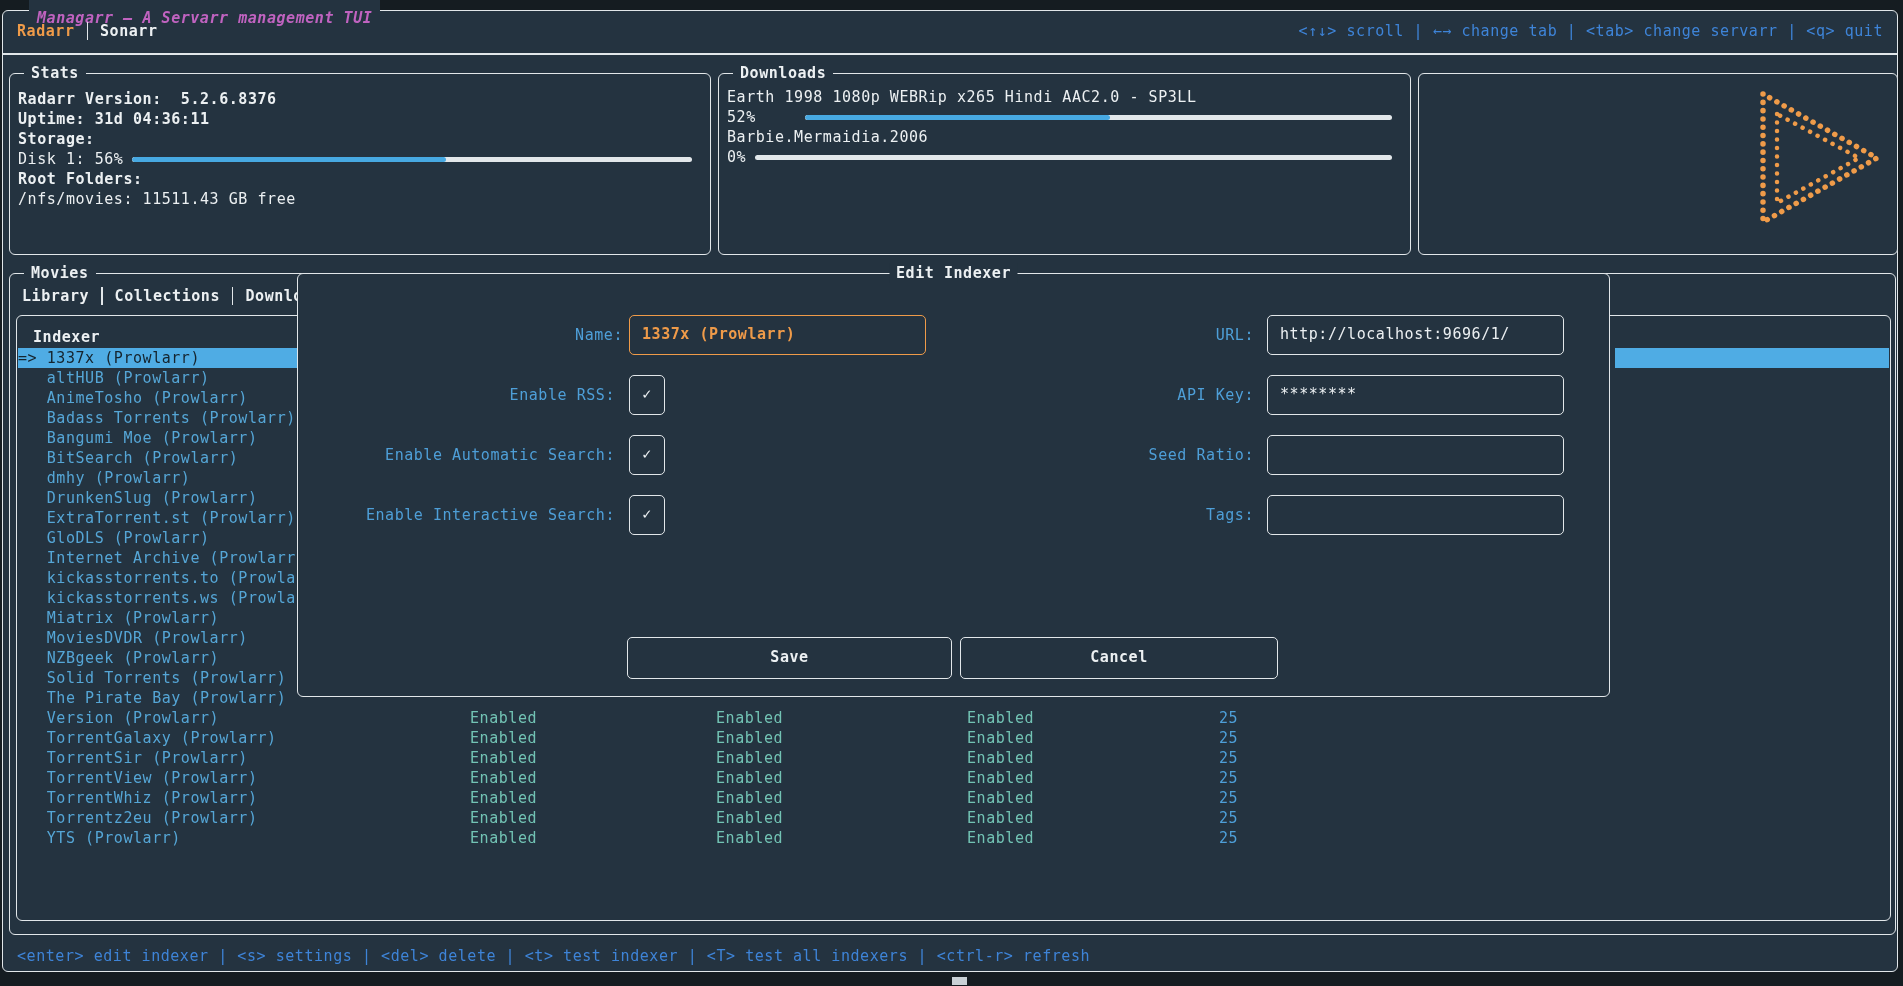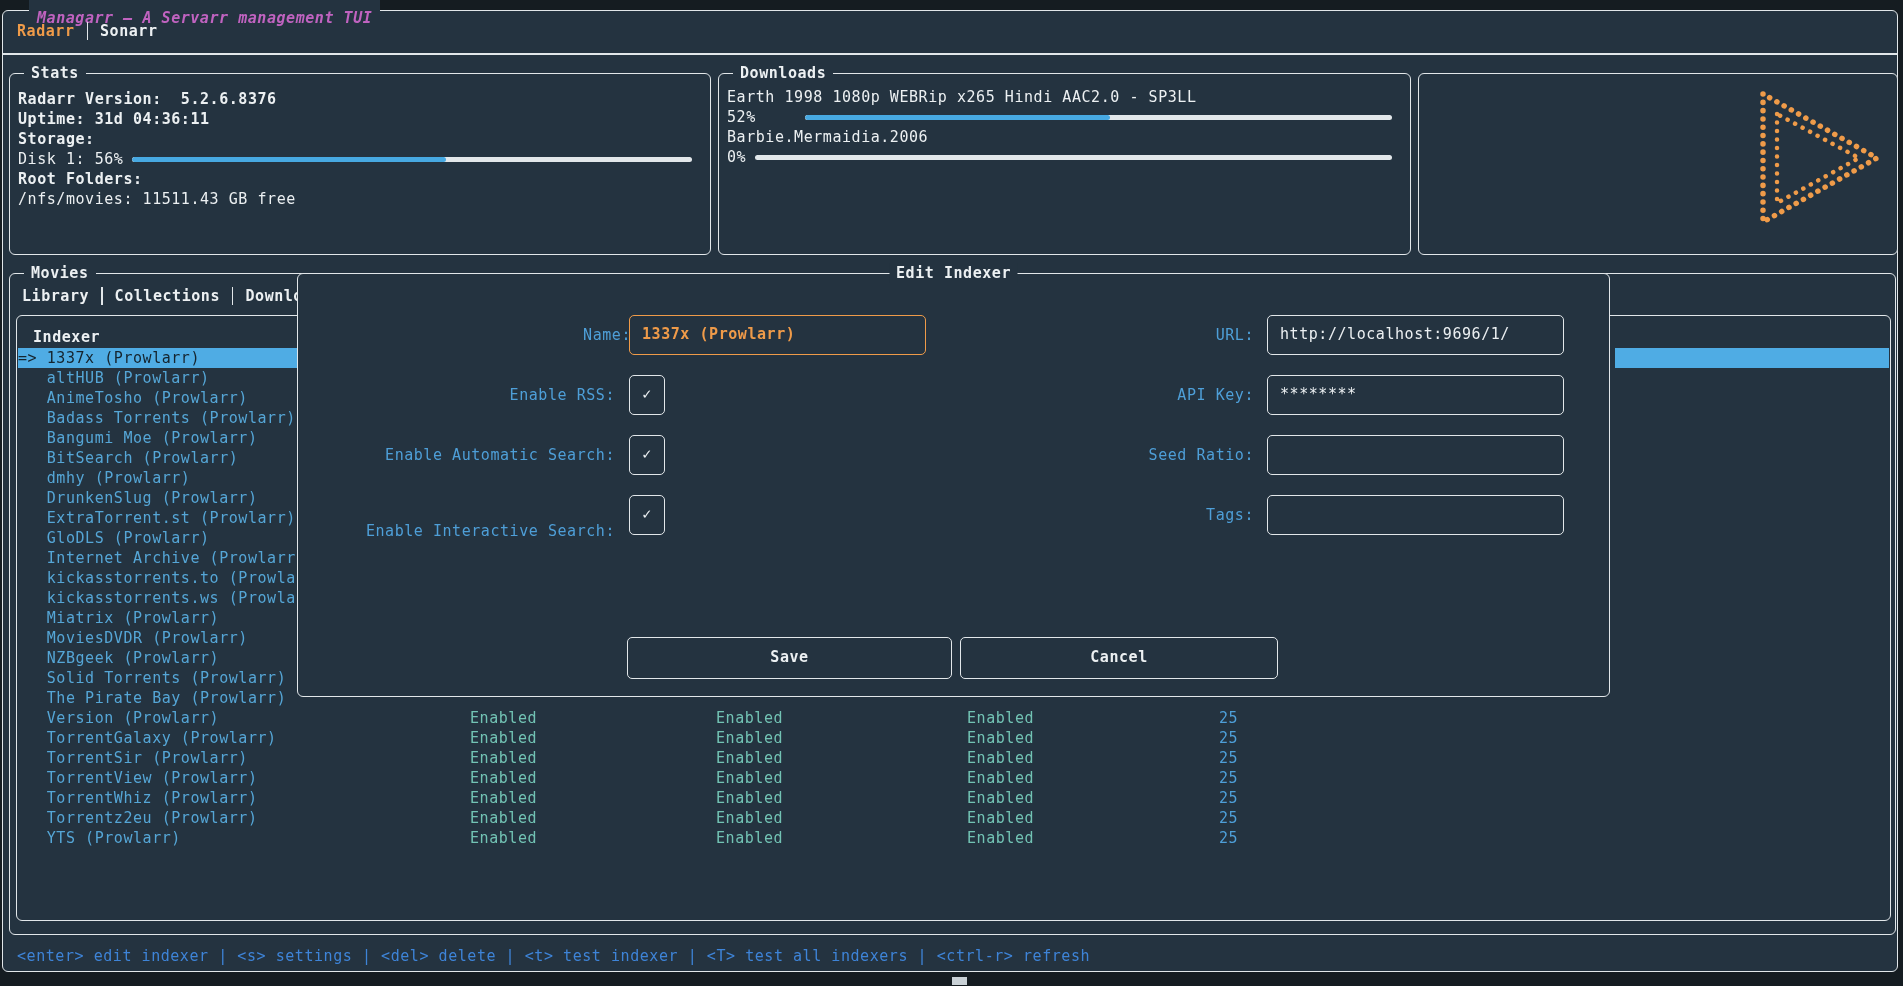--- a/index.html
+++ b/index.html
@@ -53,20 +53,21 @@
 
 <div class="screen">
   <div class="app">
     <span class="apptitle">Managarr – A Servarr management TUI</span>
 
     <div class="toptabs">
       <span class="tab active">Radarr</span>
       <span class="vsep"></span>
       <span class="tab">Sonarr</span>
     </div>
+    <span class="hints">&lt;↑↓&gt; scroll | ←→ change tab | &lt;tab&gt; change servarr | &lt;q&gt; quit</span>
     <div class="topsep"></div>
 
     <div class="panel" style="left:6px;top:62px;width:700px;height:180px;">
       <span class="ptitle">Stats</span>
       <div class="sline b" style="top:15px;">Radarr Version:  5.2.6.8376</div>
       <div class="sline b" style="top:35px;">Uptime: 31d 04:36:11</div>
       <div class="sline b" style="top:55px;">Storage:</div>
       <div class="sline" style="top:75px;">
         <span>Disk 1: 56%</span>
         <span class="bar"><span class="fill" style="width: 56%;"></span></span>
@@ -165,36 +166,36 @@
             <span class="cell" style="left: 950px; top: 512px;">Enabled</span>
             <span class="cell pri" style="left: 1202px; top: 512px;">25</span>
           </div>
         <div class="rowbar"></div>
       </div>
     </div>
 
     <div class="modal">
       <span class="ptitle center">Edit Indexer</span>
 
-      <span class="flabel" style="left:16px;width:317px;top:51px;">Name:</span>
+      <span class="flabel" style="left:8px;width:317px;top:51px;">Name:</span>
       <div class="input orange" style="left:331px;top:41px;"><span>1337x (Prowlarr)</span></div>
       <span class="flabel" style="left:640px;width:316px;top:51px;">URL:</span>
       <div class="input" style="left:969px;top:41px;"><span>http://localhost:9696/1/</span></div>
 
       <span class="flabel" style="left:0;width:317px;top:111px;">Enable RSS:</span>
       <div class="checkbox" style="left:331px;top:101px;"><span>✓</span></div>
       <span class="flabel" style="left:640px;width:316px;top:111px;">API Key:</span>
       <div class="input" style="left:969px;top:101px;"><span>********</span></div>
 
       <span class="flabel" style="left:0;width:317px;top:171px;">Enable Automatic Search:</span>
       <div class="checkbox" style="left:331px;top:161px;"><span>✓</span></div>
       <span class="flabel" style="left:640px;width:316px;top:171px;">Seed Ratio:</span>
       <div class="input" style="left:969px;top:161px;"><span></span></div>
 
-      <span class="flabel" style="left:0;width:317px;top:231px;margin-top:16px;">Enable Interactive Search:</span>
+      <span class="flabel" style="left:0;width:317px;top:231px;">Enable Interactive Search:</span>
       <div class="checkbox" style="left:331px;top:221px;"><span>✓</span></div>
       <span class="flabel" style="left:640px;width:316px;top:231px;">Tags:</span>
       <div class="input" style="left:969px;top:221px;"><span></span></div>
 
       <div class="btn" style="left:329px;top:363px;width:325px;">Save</div>
       <div class="btn" style="left:662px;top:363px;width:318px;">Cancel</div>
     </div>
 
     <span class="bhints">&lt;enter&gt; edit indexer | &lt;s&gt; settings | &lt;del&gt; delete | &lt;t&gt; test indexer | &lt;T&gt; test all indexers | &lt;ctrl-r&gt; refresh</span>
   </div>

